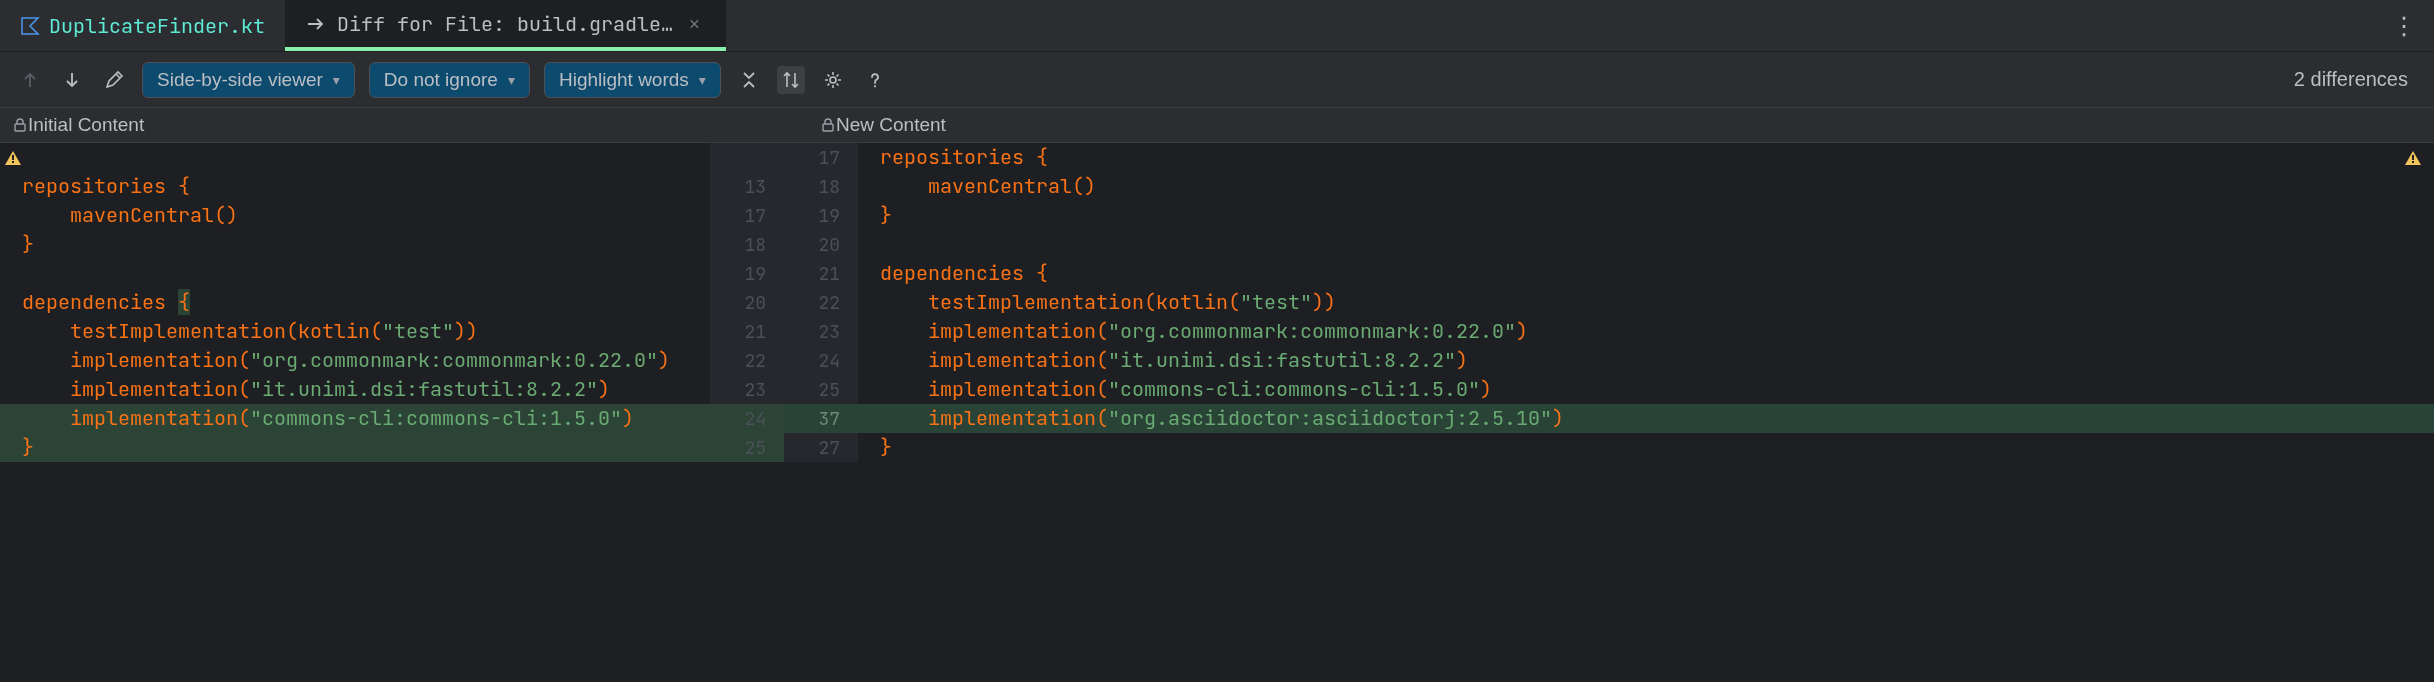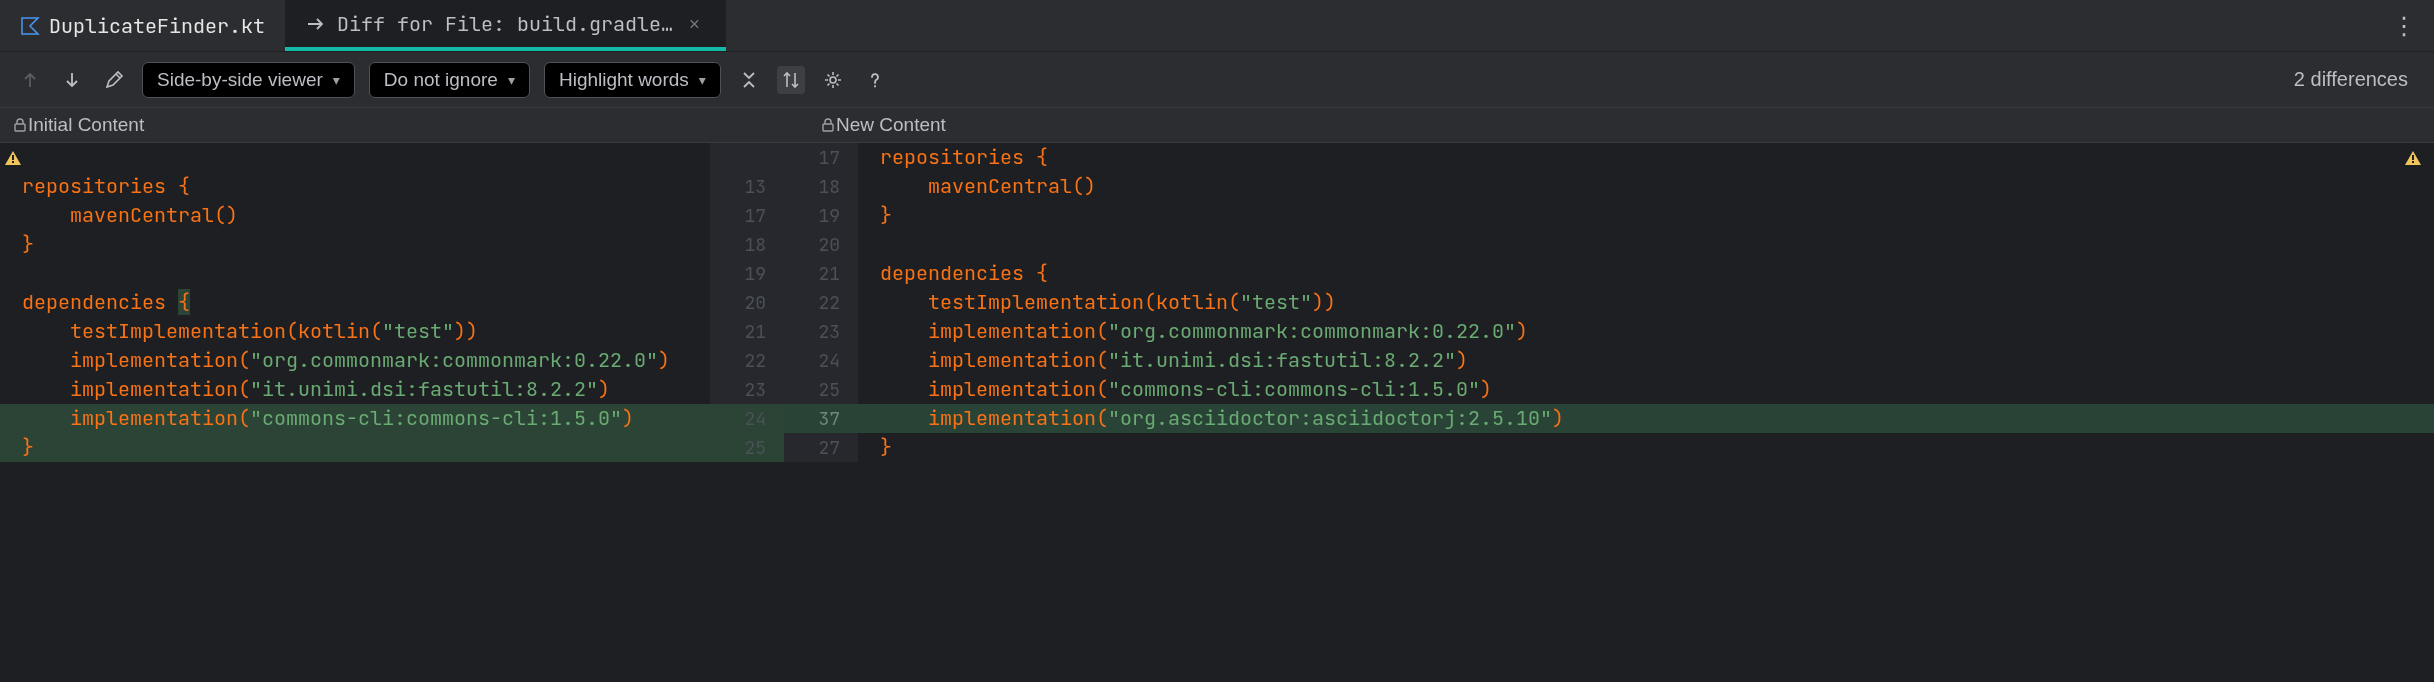--- a/index.html
+++ b/index.html
@@ -20,24 +20,24 @@
   border-bottom: 1px solid #1e1f22;
 }
 .tab {
   display: flex;
   align-items: center;
   gap: 10px;
   padding: 0 20px;
   height: 100%;
   cursor: pointer;
 }
-.tab.inactive { color: #e5e5e5; gap: 9px; }
+.tab.inactive { color: #5eead4; gap: 9px; }
 .tab.active {
   color: #bcbec4;
-  border-bottom: 4px solid #14b8a6;
+  border-bottom: 4px solid #86efac;
   background: #1e1f22;
   justify-content: space-between;
 }
 .tab-close { color: #6f737a; font-size: 18px; padding: 0 6px; }
 .tab-spacer { flex: 1; }
 .kebab { padding: 0 18px; color: #bcbec4; font-size: 24px; }
 .toolbar {
   display: flex;
   align-items: center;
   gap: 14px;
@@ -56,21 +56,21 @@
   cursor: pointer;
   border-radius: 4px;
 }
 .icon-btn.disabled { color: #5a5d63; }
 .icon-btn.active { background: #3d3f43; }
 .dropdown {
   display: flex;
   align-items: center;
   gap: 10px;
   padding: 6px 14px;
-  background: #000000;
+  background: #0c4a6e;
   border: 1px solid #4e5157;
   border-radius: 6px;
   cursor: pointer;
   font-family: -apple-system, BlinkMacSystemFont, "Segoe UI", sans-serif;
   font-size: 19px;
 }
 .chevron-down { color: #9da0a8; font-size: 14px; }
 .toolbar-spacer { flex: 1; }
 .diff-count {
   font-family: -apple-system, BlinkMacSystemFont, "Segoe UI", sans-serif;

